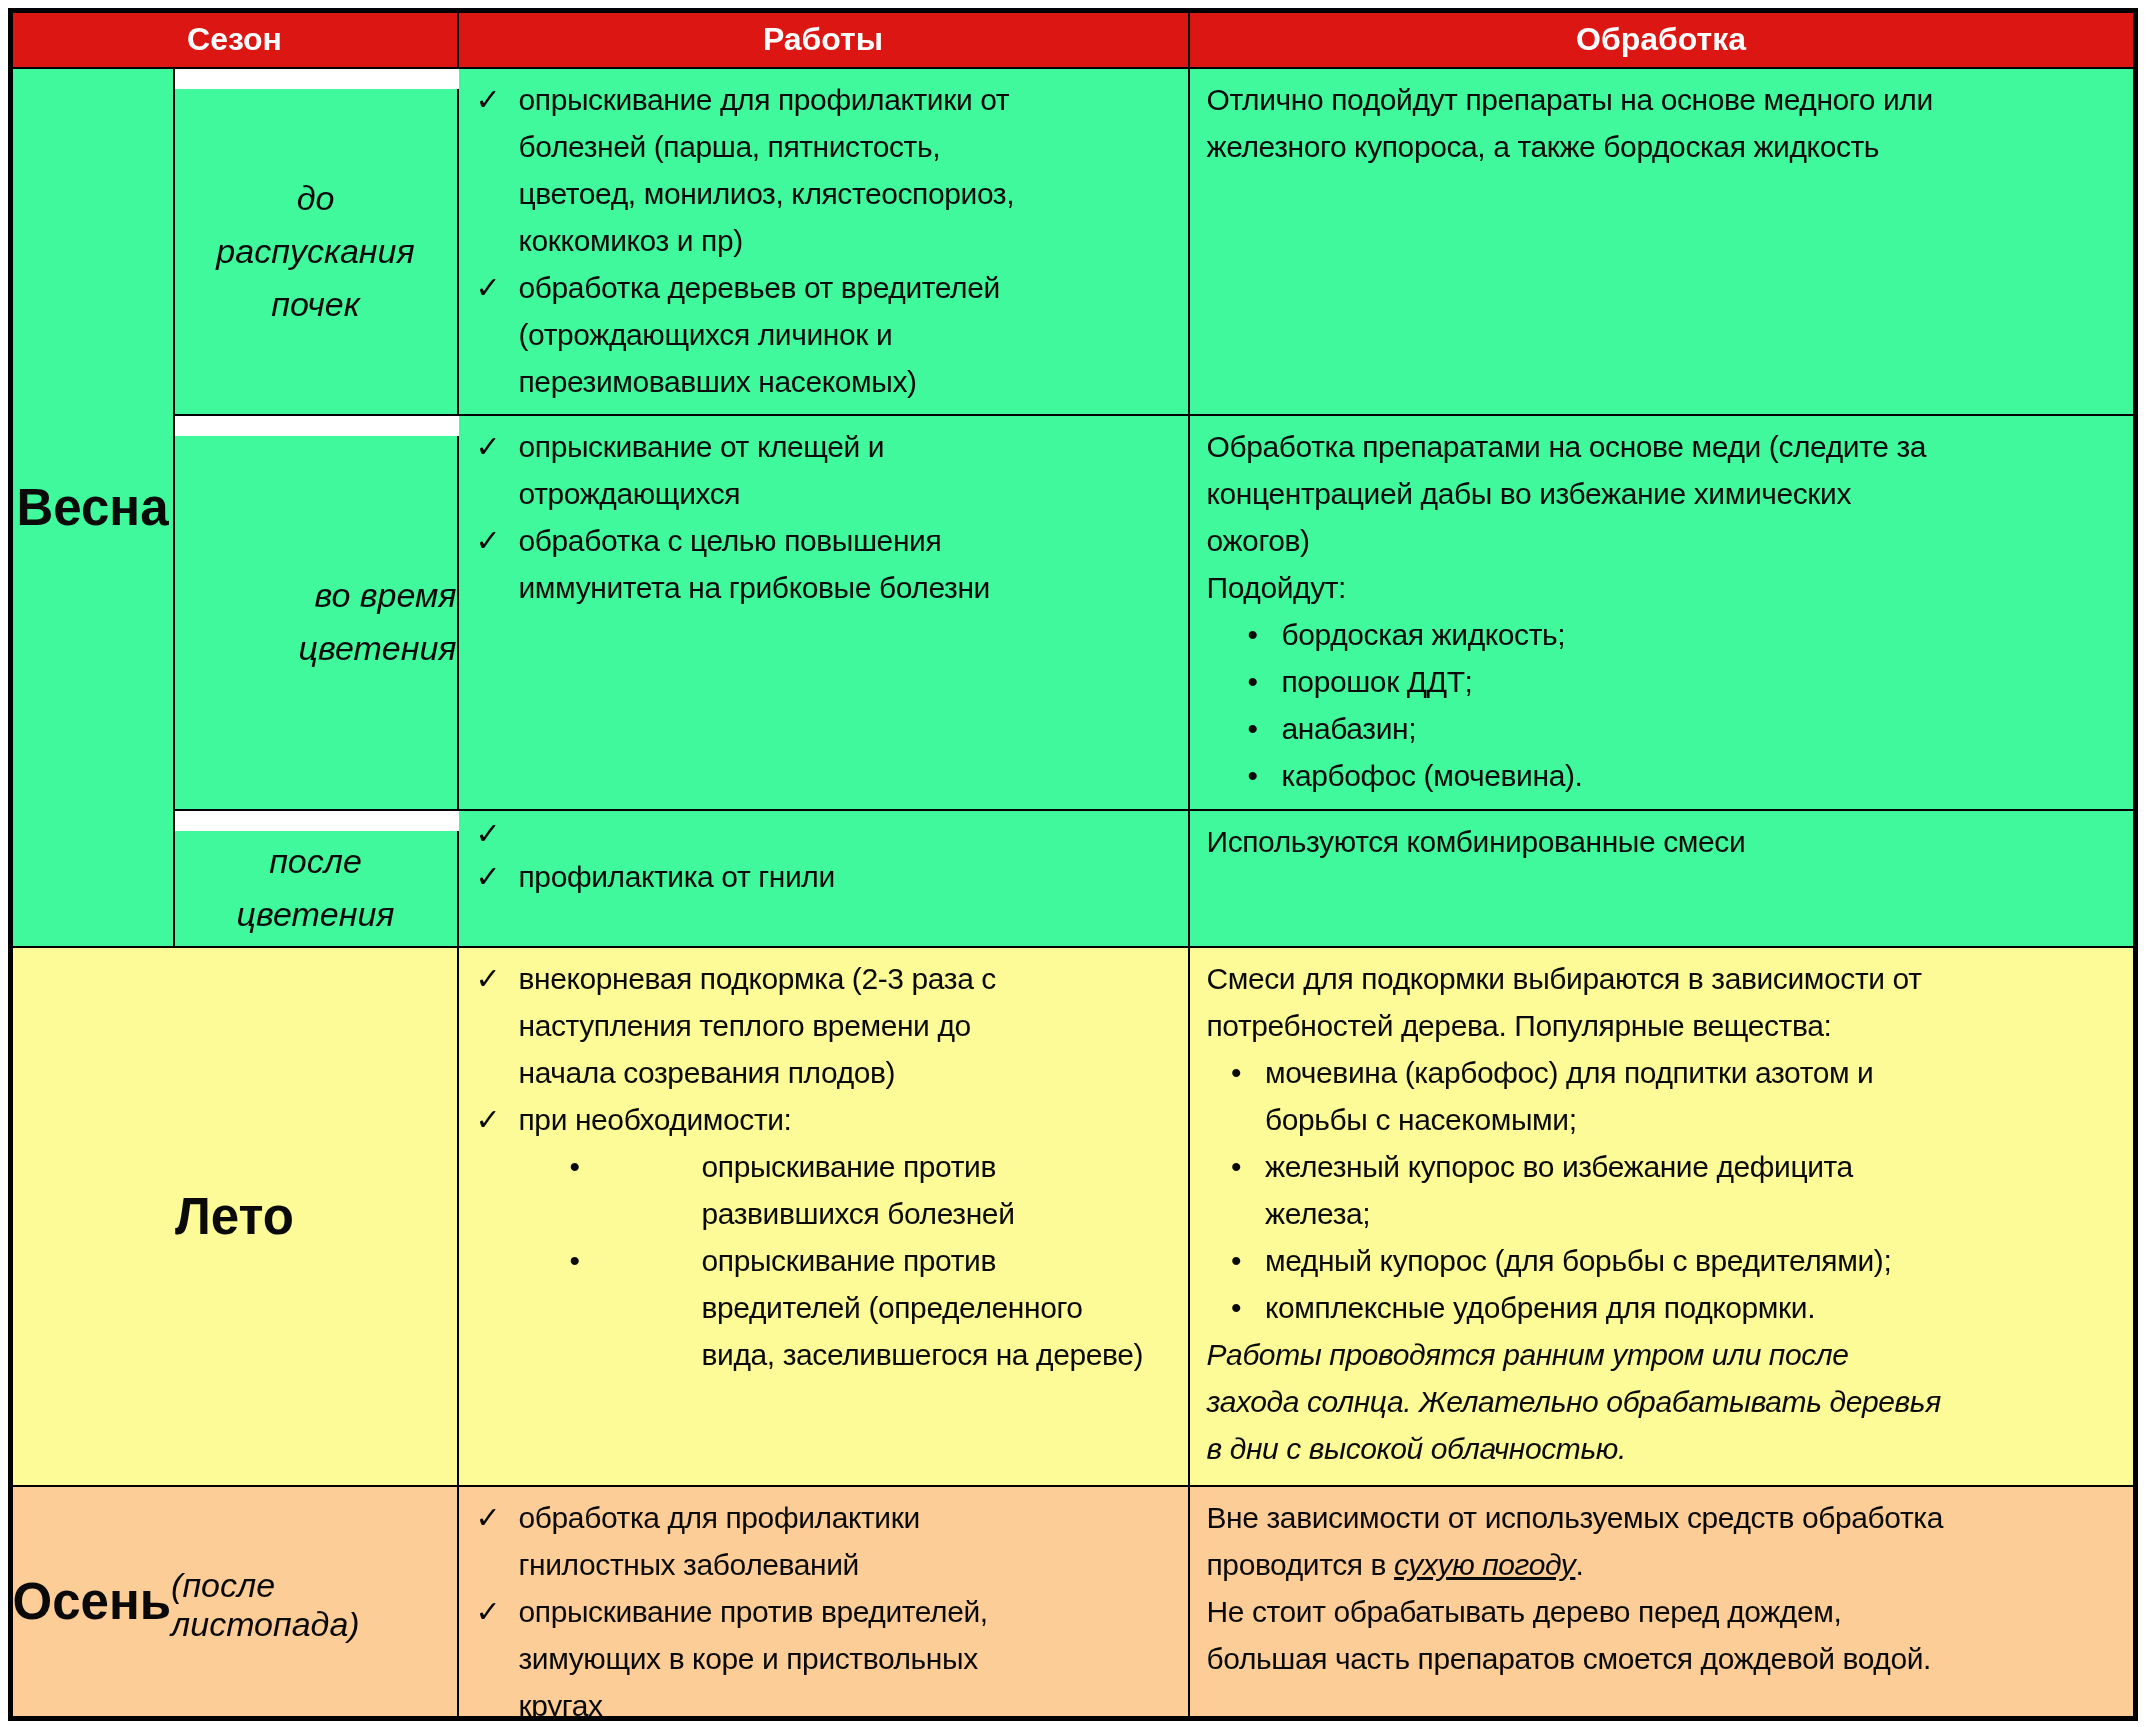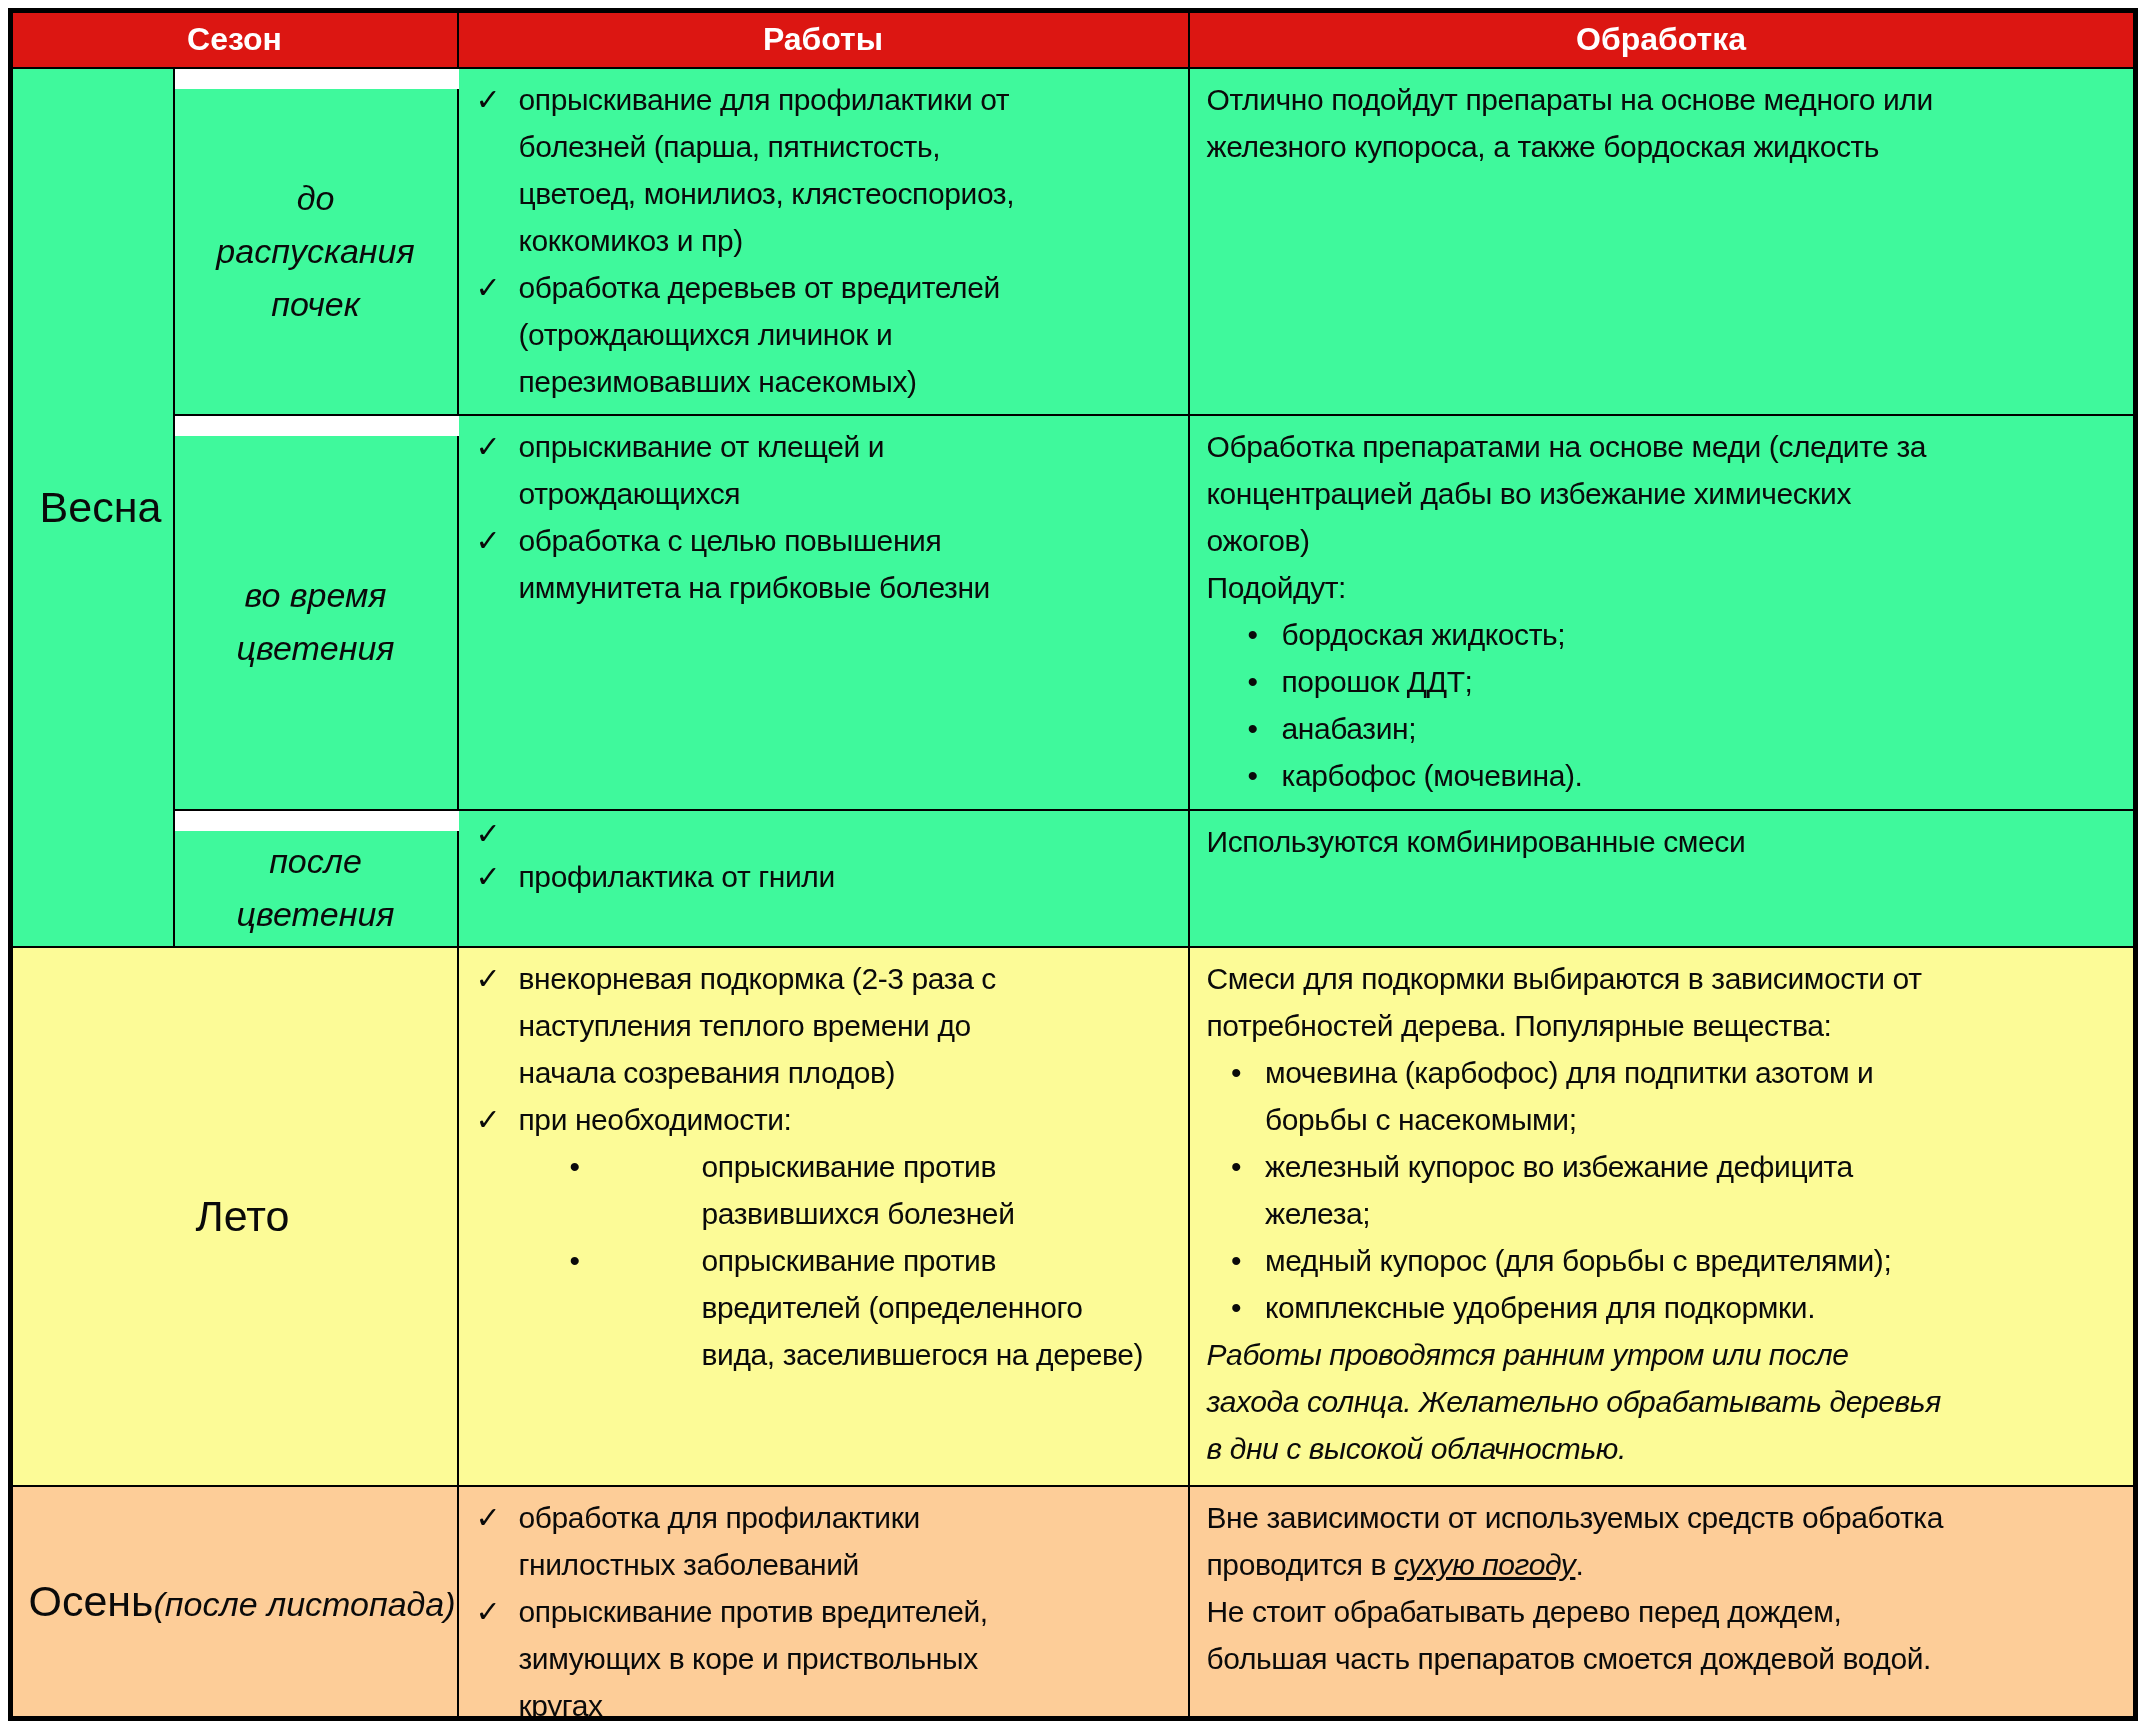--- a/index.html
+++ b/index.html
@@ -21,27 +21,27 @@
   .yellow{background:#fcfb97;}
   .orange{background:#fdcd98;}
   .hdr{
     background:#dc1612;color:#ffffff;font-weight:700;font-size:32px;
     display:flex;align-items:center;justify-content:center;letter-spacing:0;
   }
   .hdr-season{grid-column:1/3;grid-row:1;}
   .hdr-works{grid-column:3;grid-row:1;text-align:right;}
   .hdr-notes{grid-column:4;grid-row:1;}
   .season-spring{grid-column:1;grid-row:2/5;display:flex;align-items:center;justify-content:center;}
-  .slabel{font-size:43px;font-weight:400;margin-left:16px;}
+  .slabel{font-size:51px;font-weight:700;}
   .period{
     display:flex;flex-direction:column;align-items:center;justify-content:center;
     font-style:italic;font-size:34px;line-height:53px;margin-top:20px;
   }
   .p1{grid-column:2;grid-row:2;}
-  .p2{grid-column:2;grid-row:3;}
+  .p2{grid-column:2;grid-row:3;align-items:flex-end;}
   .p3{grid-column:2;grid-row:4;}
   .w1{grid-column:3;grid-row:2;}
   .n1{grid-column:4;grid-row:2;}
   .w2{grid-column:3;grid-row:3;}
   .n2{grid-column:4;grid-row:3;}
   .w3{grid-column:3;grid-row:4;}
   .n3{grid-column:4;grid-row:4;}
   .season-summer{grid-column:1/3;grid-row:5;display:flex;align-items:center;justify-content:center;}
   .w4{grid-column:3;grid-row:5;}
   .n4{grid-column:4;grid-row:5;}

